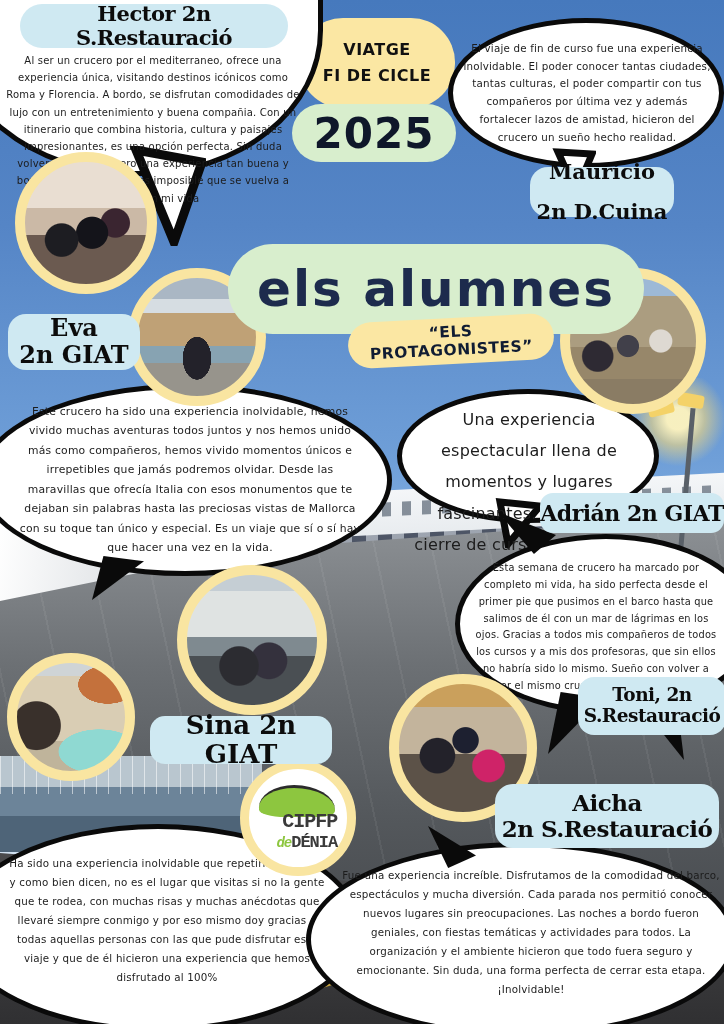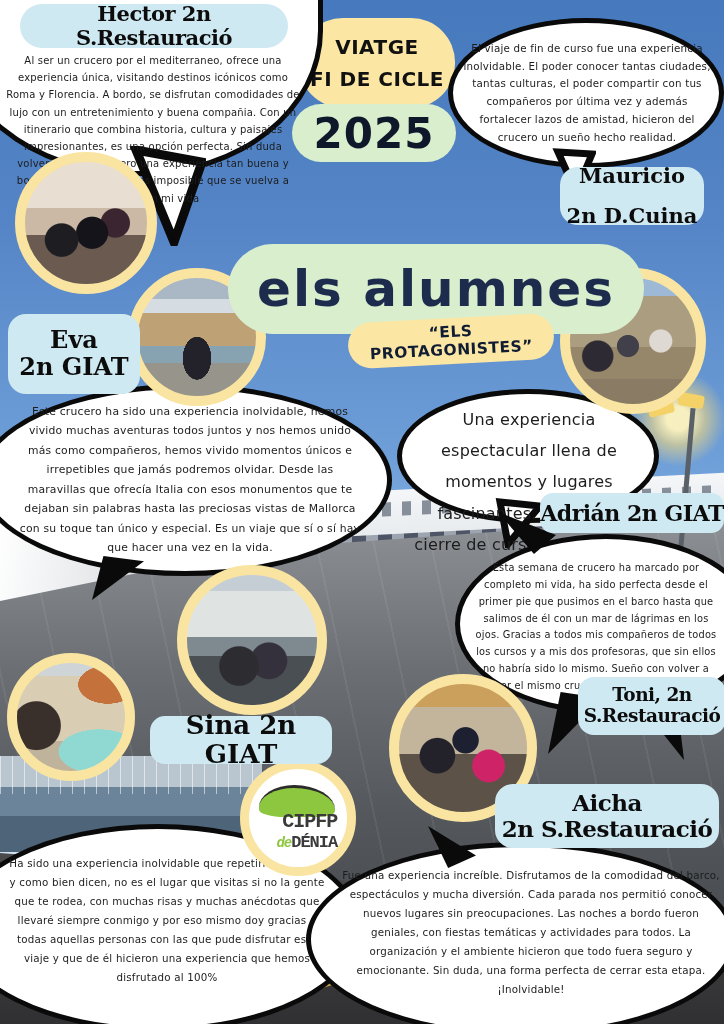--- a/index.html
+++ b/index.html
@@ -29,21 +29,21 @@
   .stripe2{left:512px;top:916px;width:150px;height:9px;transform:rotate(-12deg);background:#b5943a;}
   .curb{position:absolute;left:104px;top:950px;width:170px;height:14px;background:#b9bcbe;transform:rotate(-21deg);z-index:1;}
   .lamp-glow{position:absolute;left:628px;top:378px;width:100px;height:90px;z-index:1;
     background:radial-gradient(circle at 50% 45%,rgba(255,244,190,.95) 0 16%,rgba(255,222,120,.55) 38%,rgba(255,222,120,0) 68%);}
   .lamp-head{position:absolute;width:26px;height:13px;background:#f4d268;border-radius:3px;z-index:1;}
   .lh1{left:648px;top:402px;transform:rotate(-14deg);}.lh2{left:678px;top:394px;transform:rotate(10deg);}
   .lamp-pole{position:absolute;left:684px;top:408px;width:5px;height:150px;background:#596068;transform:rotate(5deg);z-index:1;}
   
   .pill{position:absolute;display:flex;flex-direction:column;align-items:center;justify-content:center;text-align:center;box-sizing:border-box;}
   .event-pill{left:299px;top:18px;width:156px;height:90px;background:#fbe7a3;border-radius:44px;z-index:2;
-    font-weight:bold;font-size:20px;color:#111;line-height:1.6;letter-spacing:.5px;}
+    font-weight:bold;font-size:16px;color:#111;line-height:1.6;letter-spacing:.5px;}
   .year-pill{left:292px;top:104px;width:164px;height:58px;background:#d8eecd;border-radius:30px;z-index:2;
     font-weight:bold;font-size:42px;color:#0f172a;letter-spacing:1px;}
   .title1{left:182px;top:176px;width:424px;height:84px;background:#d6edf4;border-radius:46px;z-index:4;
     font-family:"DejaVu Serif",serif;font-weight:bold;font-size:47px;color:#101c33;}
   .title2{left:228px;top:244px;width:416px;height:90px;background:#d8eecd;border-radius:48px;z-index:4;
     font-weight:bold;font-size:50px;color:#1d2b4d;letter-spacing:2px;}
   .subtitle{left:348px;top:318px;width:206px;height:46px;background:#fbe7a3;border-radius:24px;z-index:4;
     font-weight:bold;font-size:15.5px;color:#101c33;transform:rotate(-3deg);letter-spacing:.5px;}
   
   .bubble{position:absolute;background:#fff;border:5px solid #0a0a0a;border-radius:50%;z-index:2;box-sizing:border-box;}
@@ -61,22 +61,22 @@
   .q-adrian{left:414px;top:404px;width:230px;font-size:16px;line-height:1.95;}
   .q-toni{left:470px;top:560px;width:252px;font-size:9.8px;}
   .q-sina{left:8px;top:854px;width:318px;font-size:10.3px;line-height:1.85;}
   .q-aicha{left:340px;top:866px;width:382px;font-size:10.3px;line-height:1.85;}
   .tail{position:absolute;z-index:2;}
   .spike{position:absolute;background:#0a0a0a;z-index:2;}
   
   .tag{position:absolute;background:#cfe9f2;color:#0c0c0c;z-index:5;display:flex;flex-direction:column;align-items:center;justify-content:center;
     font-family:"DejaVu Serif",serif;font-weight:bold;text-align:center;line-height:1.12;box-sizing:border-box;}
   .t-hector{left:20px;top:4px;width:268px;height:44px;border-radius:24px;font-size:21px;letter-spacing:-.5px;}
-  .t-mauricio{left:560px;top:167px;width:144px;height:58px;border-radius:18px;font-size:21px;gap:16px;}
-  .t-eva{left:8px;top:314px;width:132px;height:80px;border-radius:18px;font-size:24px;}
+  .t-mauricio{left:530px;top:167px;width:144px;height:50px;border-radius:18px;font-size:21px;gap:16px;}
+  .t-eva{left:8px;top:314px;width:132px;height:56px;border-radius:18px;font-size:24px;}
   .t-adrian{left:540px;top:493px;width:184px;height:40px;border-radius:13px;font-size:22px;letter-spacing:-.5px;}
   .t-toni{left:578px;top:677px;width:148px;height:58px;border-radius:16px;font-size:18.5px;letter-spacing:-.5px;}
   .t-sina{left:150px;top:716px;width:182px;height:48px;border-radius:15px;font-size:26px;}
   .t-aicha{left:495px;top:784px;width:224px;height:64px;border-radius:18px;font-size:23px;letter-spacing:-.5px;}
   
   .photo{position:absolute;border-radius:50%;border:10px solid #f9e5a1;box-sizing:border-box;z-index:3;}
   .p-dinner{left:15px;top:152px;width:142px;height:142px;
     background:radial-gradient(circle at 30% 64%,#1d1d22 0 14%,transparent 15%),
       radial-gradient(circle at 55% 58%,#14141a 0 16%,transparent 17%),
       radial-gradient(circle at 74% 50%,#3a2530 0 13%,transparent 14%),

